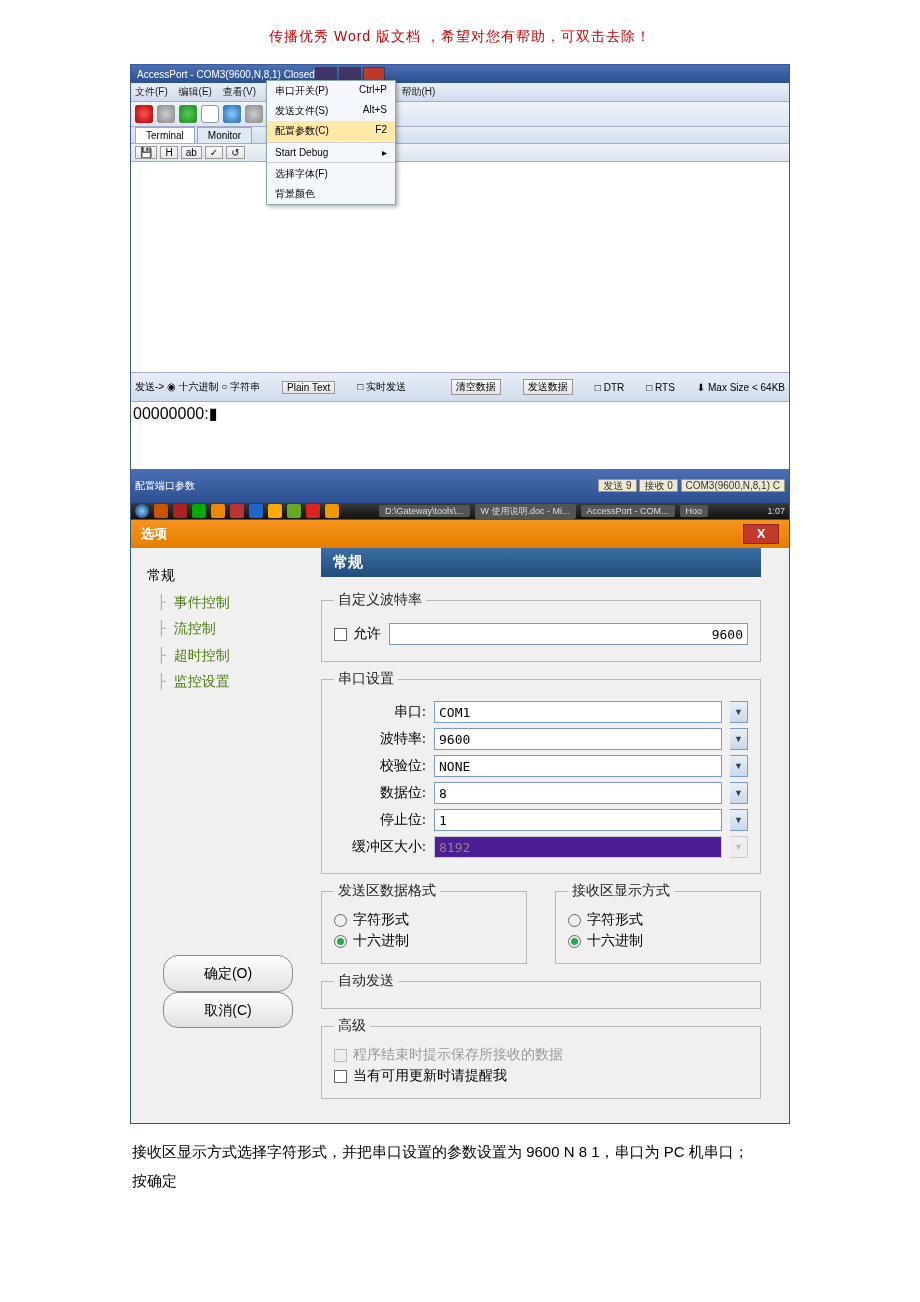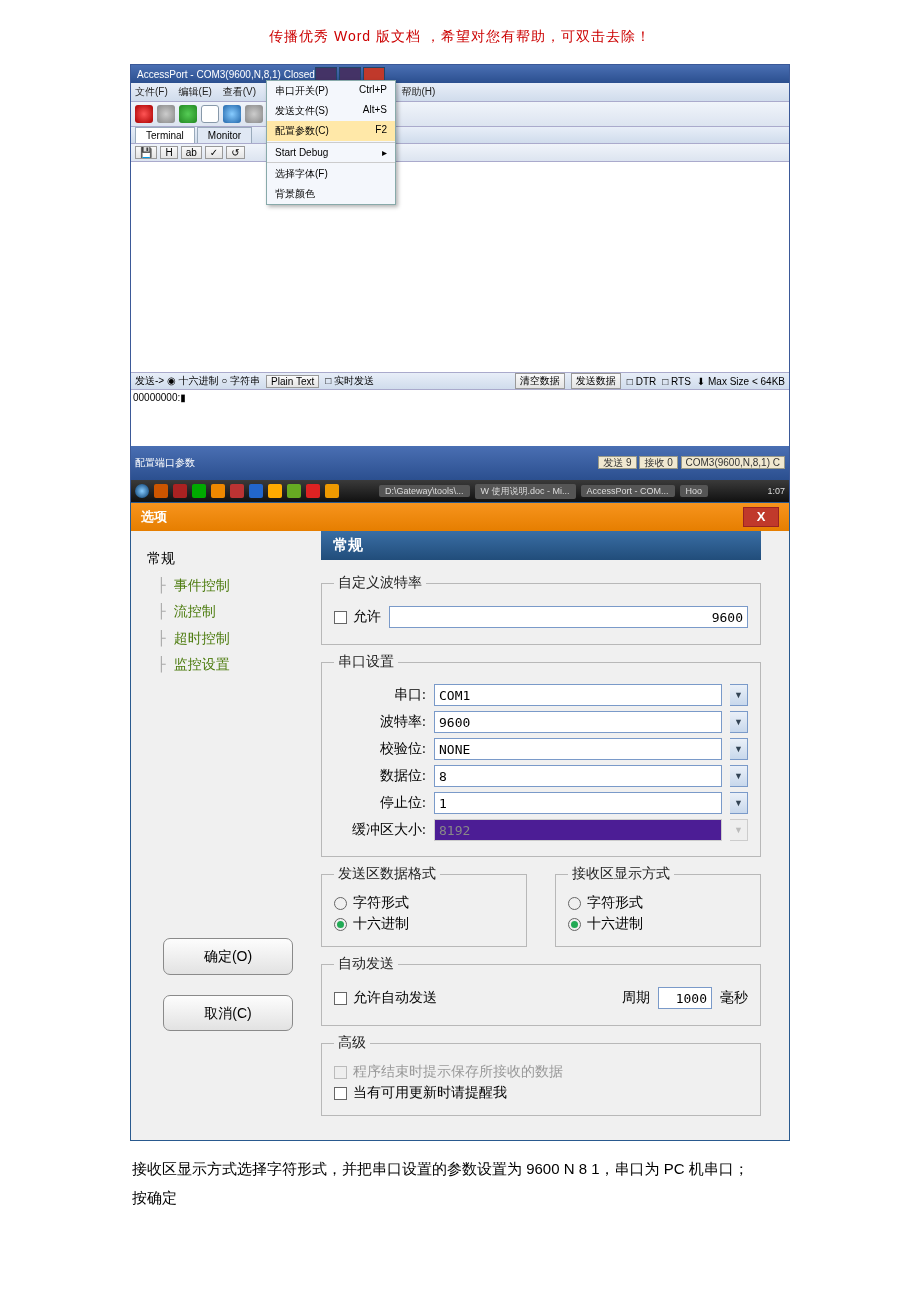--- a/index.html
+++ b/index.html
@@ -23,40 +23,40 @@
 .ap-icon.blue{background:radial-gradient(#8cf,#26a)}
 .ap-dropdown{position:absolute;z-index:5;background:#f4f7fc;border:1px solid #8aa;font-size:10px;width:130px;box-shadow:2px 2px 4px rgba(0,0,0,.3)}
 .ap-dropdown div{padding:3px 8px;display:flex;justify-content:space-between}
 .ap-dropdown .hl{background:#ffe8a8}
 .ap-dropdown hr{border:none;border-top:1px solid #ccc;margin:1px 0}
 .ap-tabs{background:linear-gradient(#e8eef8,#d0dcec);padding:0 4px;font-size:10px;border-bottom:1px solid #aac;display:flex}
 .ap-tab{padding:2px 10px;border:1px solid #9ab;border-bottom:none;margin-right:2px;background:#e0e8f4}
 .ap-tab.active{background:#fff}
 .ap-toolbar2{background:linear-gradient(#f0f4fa,#dce4f0);padding:2px 4px;font-size:10px;border-bottom:1px solid #aac;display:flex;gap:3px;align-items:center}
 .ap-body{height:210px;background:#fff;position:relative}
-.ap-split{background:linear-gradient(#e8eef8,#d0dcec);padding:0 4px;font-size:10px;border-top:1px solid #aac;border-bottom:1px solid #aac;display:flex;align-items:center;gap:6px}
+.ap-split{background:linear-gradient(#e8eef8,#d0dcec);padding:6px 4px;font-size:10px;border-top:1px solid #aac;border-bottom:1px solid #aac;display:flex;align-items:center;gap:22px}
 .ap-btnw{background:linear-gradient(#fafafa,#e4e4e4);border:1px solid #999;padding:0 4px;font-size:10px}
-.ap-sendarea{height:56px;background:#fff;padding:2px;font-size:10px}
+.ap-sendarea{height:67px;background:#fff;padding:2px;font-size:16px}
 .ap-status{background:linear-gradient(#4a6fb3,#2b4f8f);color:#fff;padding:10px 4px;font-size:10px;display:flex;justify-content:space-between}
 .ap-status .seg{background:#f0e8d0;color:#333;padding:0 4px;border:1px solid #998}
-.ap-taskbar{background:linear-gradient(#3a3a3a,#111);height:22px;display:flex;align-items:center;padding:0 4px;gap:5px}
+.ap-taskbar{background:linear-gradient(#3a3a3a,#111);height:16px;display:flex;align-items:center;padding:0 4px;gap:5px}
 .ap-tbicon{width:14px;height:14px;border-radius:2px}
 .ap-tbtask{background:#555;color:#ddd;font-size:9px;padding:1px 6px;border-radius:2px}
 
 .opt-win{border:1px solid #29598e;margin-top:-1px;font-size:13px}
 .opt-title{background:linear-gradient(#f7941d,#e67e00);color:#fff;padding:4px 10px;font-weight:bold;display:flex;justify-content:space-between;align-items:center}
 .opt-close{background:#c0392b;color:#fff;width:36px;height:20px;text-align:center;line-height:18px;font-weight:bold;border:1px solid #922}
 .opt-body{display:flex;background:#f0f0f0}
 .opt-tree{width:190px;padding:14px 12px 12px 16px;font-size:14px;line-height:1.9}
 .opt-tree .root{font-weight:normal}
 .opt-tree .child{padding-left:10px;color:#4d7c0f}
 .opt-tree .child::before{content:"├ ";color:#aaa;font-family:monospace}
 .opt-tree .child:last-of-type::before{content:"└ "}
 .opt-btns{margin-top:260px}
-.opt-btn{display:block;width:130px;margin:20px auto;padding:4px 0;text-align:center;background:linear-gradient(#fdfdfd,#e2e2e2);border:1px solid #8a8a8a;border-radius:7px;font-size:14px}
+.opt-btn{display:block;width:130px;margin:0 auto;padding:4px 0;text-align:center;background:linear-gradient(#fdfdfd,#e2e2e2);border:1px solid #8a8a8a;border-radius:15px;font-size:14px}
 .opt-right{flex:1;padding:0 28px 16px 0}
 .opt-hdr{background:linear-gradient(#3a6ea5,#214d7a);color:#fff;padding:5px 12px;font-weight:bold;font-size:15px;margin-bottom:14px}
 fieldset{border:1px solid #b8b8b8;margin-bottom:8px;padding:8px 12px 10px;font-size:14px}
 legend{padding:0 4px;color:#222}
 .frow{display:flex;align-items:center;margin:5px 0;gap:8px}
 .flabel{width:92px;text-align:right;font-family:"SimSun"}
 .finput{flex:1;border:1px solid #7a9ac9;padding:2px 4px;font-family:monospace;font-size:13px;height:22px;background:#fff}
 .finput.ro{background:#4c1d95;color:#888;border-color:#ccc}
 .fdrop{width:18px;height:22px;background:linear-gradient(#eaf0f8,#c8d8ec);border:1px solid #7a9ac9;border-left:none;display:flex;align-items:center;justify-content:center;font-size:9px;color:#345}
 .fdrop.dis{background:#eee;color:#bbb;border-color:#ccc}
@@ -273,30 +273,20 @@
               </div>
           <div class="radio">
                 <span class="radio-ind on"></span>
                 <span>十六进制</span>
               </div>
         </fieldset>
       </div>
 
       <fieldset>
         <legend>自动发送</legend>
-        <div class="frow">
-          <span class="chk">
-                <span class="chk-ind"></span>
-                <span>允许自动发送</span>
-              </span>
-          <span style="flex:1"></span>
-          <span>周期</span>
-          <input class="smallinput" value="1000" style="">
-          <span>毫秒</span>
-        </div>
       </fieldset>
 
       <fieldset>
         <legend>高级</legend>
         <div class="chk dis">
               <span class="chk-ind"></span>
               <span>程序结束时提示保存所接收的数据</span>
             </div>
         <div class="chk">
               <span class="chk-ind"></span>

